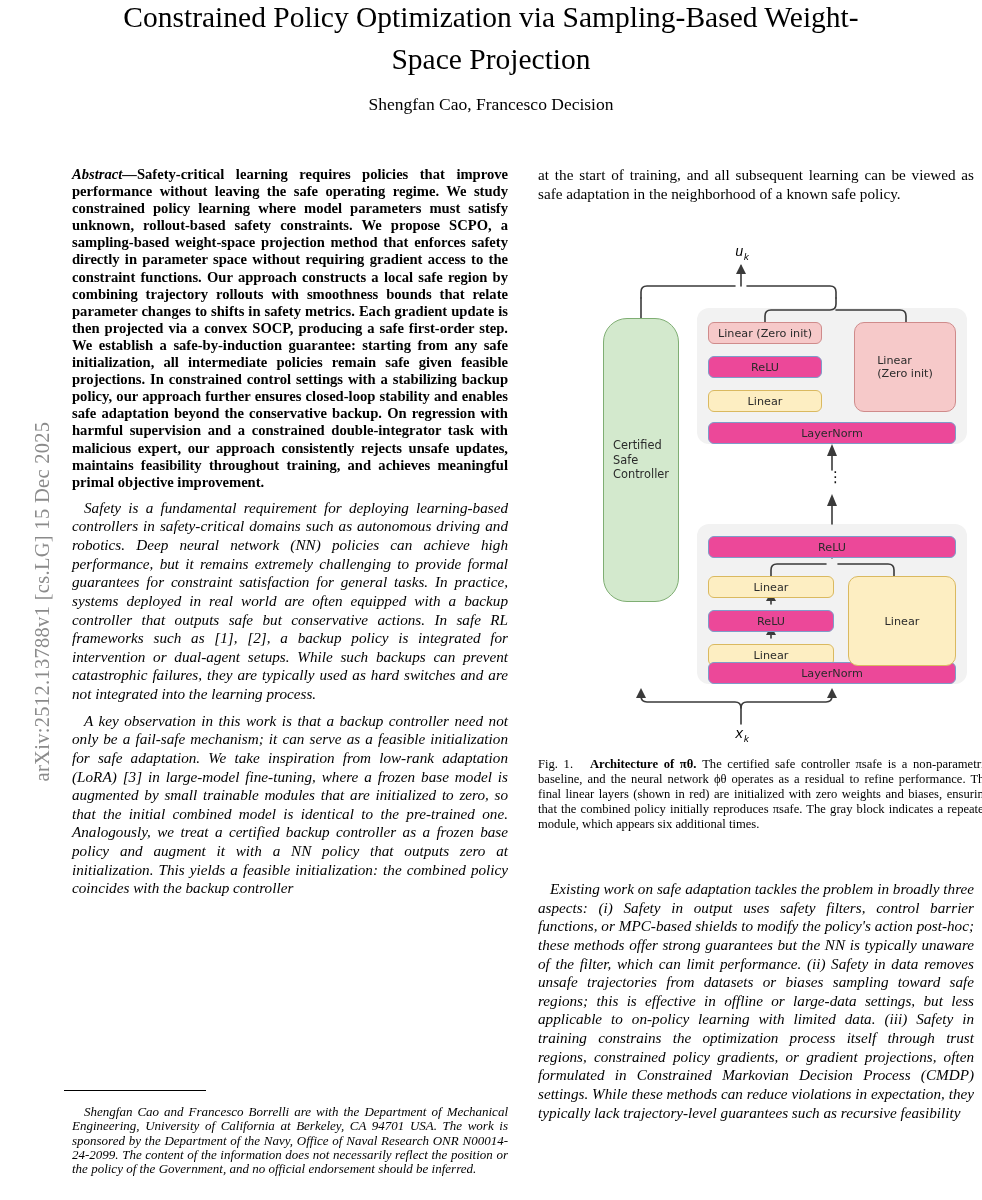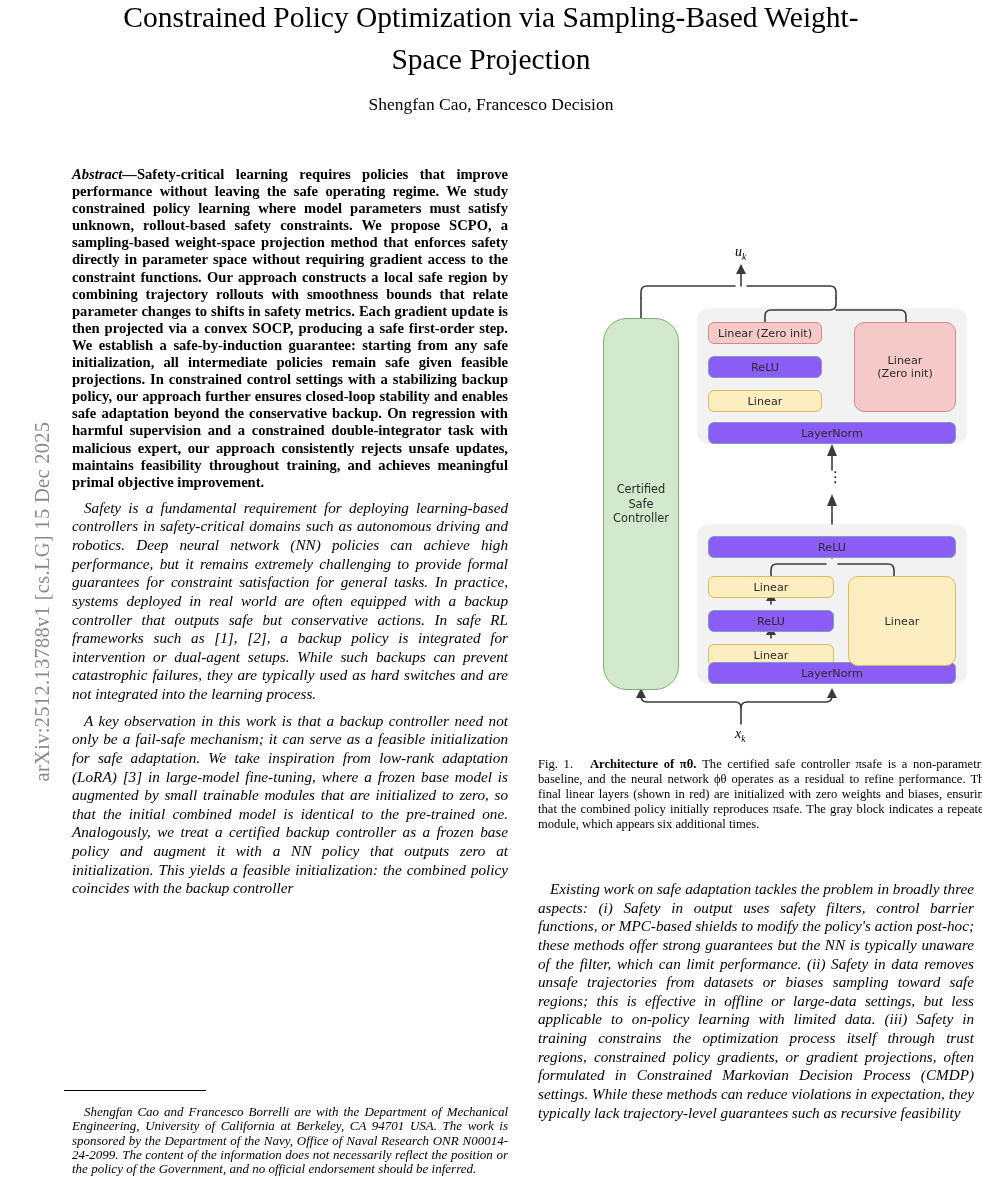--- a/index.html
+++ b/index.html
@@ -120,55 +120,55 @@
   .fig-caption b { font-weight:bold; }
 
   
   .nodebox {
     position:absolute;
     box-sizing:border-box;
     border-radius:6px;
     display:flex;
     align-items:center;
     justify-content:center;
-    text-align:center;
+    text-align:left;
     font-family:"DejaVu Sans", sans-serif;
     font-size:11.2px;
     color:#2b2b2b;
     line-height:13px;
   }
   .module-bg {
     position:absolute;
     background:#f2f2f2;
     border-radius:12px;
   }
-  .blue   { background:#8b5cf6; border:1px solid #7e9cc9; }
+  .blue   { background:#ec4899; border:1px solid #7e9cc9; }
   .yellow { background:#fdeec2; border:1px solid #dab960; }
   .pink   { background:#f6c9c9; border:1px solid #cf8b8b; }
   .green  { background:#d3e9cd; border:1px solid #7fae73; }
 
   .green-block {
     position:absolute;
     left:73px; top:72px;
-    width:76px; height:372px;
+    width:76px; height:284px;
     border-radius:24px;
     font-size:11.4px;
     line-height:14.5px;
   }
 
   .vdots {
     position:absolute;
     font-family:"DejaVu Sans", sans-serif;
     font-size:15px;
     color:#111;
     letter-spacing:0;
   }
   .mathlabel {
     position:absolute;
-    font-family:Liberation Serif, serif;
+    font-family:Liberation Mono, monospace;
     font-style:italic;
     font-size:14px;
   }
   .mathlabel sub { font-style:italic; font-size:9.5px; }
   svg.wires { position:absolute; left:0; top:0; width:452px; height:500px; overflow:visible; }
 </style>
 </head>
 <body>
 
 <div class="page">
@@ -183,20 +183,23 @@
 
 
     <p class="ind">Safety is a fundamental requirement for deploying learning-based controllers in safety-critical domains such as autonomous driving and robotics. Deep neural network (NN) policies can achieve high performance, but it remains extremely challenging to provide formal guarantees for constraint satisfaction for general tasks. In practice, systems deployed in real world are often equipped with a backup controller that outputs safe but conservative actions. In safe RL frameworks such as [1], [2], a backup policy is integrated for intervention or dual-agent setups. While such backups can prevent catastrophic failures, they are typically used as hard switches and are not integrated into the learning process.</p>
     <p class="ind">A key observation in this work is that a backup controller need not only be a fail-safe mechanism; it can serve as a feasible initialization for safe adaptation. We take inspiration from low-rank adaptation (LoRA) [3] in large-model fine-tuning, where a frozen base model is augmented by small trainable modules that are initialized to zero, so that the initial combined model is identical to the pre-trained one. Analogously, we treat a certified backup controller as a frozen base policy and augment it with a NN policy that outputs zero at initialization. This yields a feasible initialization: the combined policy coincides with the backup controller</p>
   </div>
 
   <div class="footnote">
     <p>Shengfan Cao and Francesco Borrelli are with the Department of Mechanical Engineering, University of California at Berkeley, CA 94701 USA. The work is sponsored by the Department of the Navy, Office of Naval Research ONR N00014-24-2099. The content of the information does not necessarily reflect the position or the policy of the Government, and no official endorsement should be inferred.</p>
   </div>
 
+  <div class="col col-right">
+    <p>at the start of training, and all subsequent learning can be viewed as safe adaptation in the neighborhood of a known safe policy.</p>
+  </div>
 
   <div class="figure">
 
     <div class="mathlabel" style="left:205px; top:-2px;">
       <span>u</span><sub>k</sub>
     </div>
 
     <div class="module-bg" style="left:167px; top:62px; width:270px; height:136px;"></div>
     <div class="module-bg" style="left:167px; top:278px; width:270px; height:160px;"></div>
 

